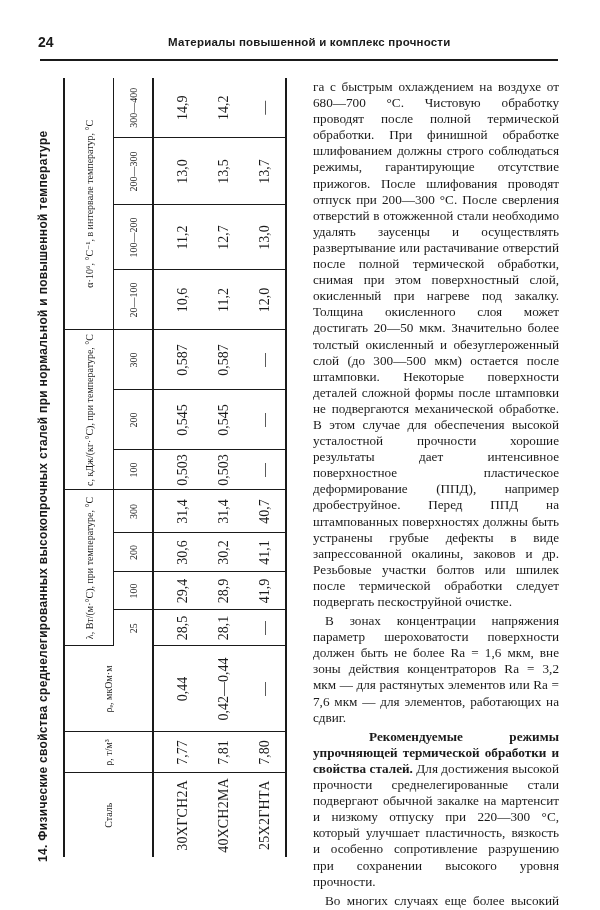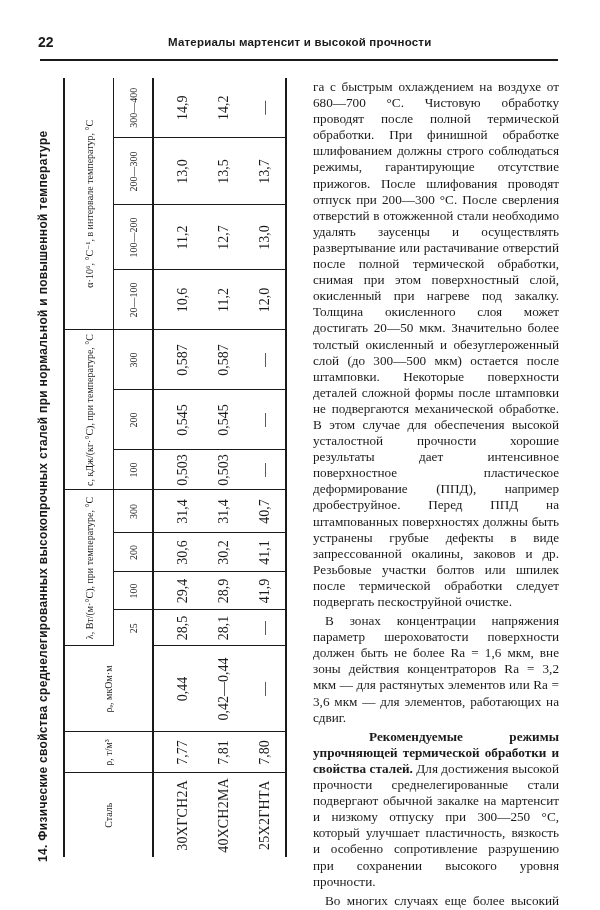--- a/index.html
+++ b/index.html
@@ -59,22 +59,22 @@
     font-size: 13.2px; line-height: 16.1px; text-align: justify;
   }
   .body-text p { margin: 0; text-indent: 0; }
   .body-text p.indent { text-indent: 12px; margin-top: 3px; }
   .body-text .bold { font-weight: bold; margin-left: 44px; }
 </style>
 </head>
 <body>
 
 <div class="page-header">
-  <span class="page-number">22</span>
-  <span class="running-title">Материалы мартенсит и высокой прочности</span>
+  <span class="page-number">24</span>
+  <span class="running-title">Материалы повышенной и комплекс прочности</span>
 </div>
 <div class="header-rule"></div>
 
 <div class="caption-box">14. Физические свойства среднелегированных высокопрочных сталей при нормальной и повышенной температуре</div>
 
 <div class="table-box">
   <table class="props">
     <colgroup>
       <col style="width:84px">
         <col style="width:41px">
@@ -162,16 +162,16 @@
         <td>13,0</td>
         <td>13,7</td>
         <td>—</td>
       </tr>
     </tbody>
   </table>
 </div>
 
 <div class="body-text">
   <p>га с быстрым охлаждением на воздухе от 680—700 °С. Чистовую обработку проводят после полной термической обработки. При финишной обработке шлифованием должны строго соблюдаться режимы, гарантирующие отсутствие прижогов. После шлифования проводят отпуск при 200—300 °С. После сверления отверстий в отожженной стали необходимо удалять заусенцы и осуществлять развертывание или растачивание отверстий после полной термической обработки, снимая при этом поверхностный слой, окисленный при нагреве под закалку. Толщина окисленного слоя может достигать 20—50 мкм. Значительно более толстый окисленный и обезуглероженный слой (до 300—500 мкм) остается после штамповки. Некоторые поверхности деталей сложной формы после штамповки не подвергаются механической обработке. В этом случае для обеспечения высокой усталостной прочности хорошие результаты дает интенсивное поверхностное пластическое деформирование (ППД), например дробеструйное. Перед ППД на штампованных поверхностях должны быть устранены грубые дефекты в виде запрессованной окалины, заковов и др. Резьбовые участки болтов или шпилек после термической обработки следует подвергать пескоструйной очистке.</p>
-  <p class="indent">В зонах концентрации напряжения параметр шероховатости поверхности должен быть не более Ra = 1,6 мкм, вне зоны действия концентраторов Ra = 3,2 мкм — для растянутых элементов или Ra = 3,6 мкм — для элементов, работающих на сдвиг.</p>
-  <p class="indent"><span class="bold">Рекомендуемые режимы упрочняющей термической обработки и свойства сталей.</span><span> Для достижения высокой прочности среднелегированные стали подвергают обычной закалке на мартенсит и низкому отпуску при 300—250 °С, который улучшает пластичность, вязкость и особенно сопротивление разрушению при сохранении высокого уровня прочности.</span></p>
+  <p class="indent">В зонах концентрации напряжения параметр шероховатости поверхности должен быть не более Ra = 1,6 мкм, вне зоны действия концентраторов Ra = 3,2 мкм — для растянутых элементов или Ra = 7,6 мкм — для элементов, работающих на сдвиг.</p>
+  <p class="indent"><span class="bold">Рекомендуемые режимы упрочняющей термической обработки и свойства сталей.</span><span> Для достижения высокой прочности среднелегированные стали подвергают обычной закалке на мартенсит и низкому отпуску при 220—300 °С, который улучшает пластичность, вязкость и особенно сопротивление разрушению при сохранении высокого уровня прочности.</span></p>
   <p class="indent">Во многих случаях еще более высокий комплекс этих свойств, определяющих конструкционную прочность стали, достигается в результате изотермической закалки на нижний бейнит или низкой изотермической за-</p>
 </div>
 
 </body></html>

